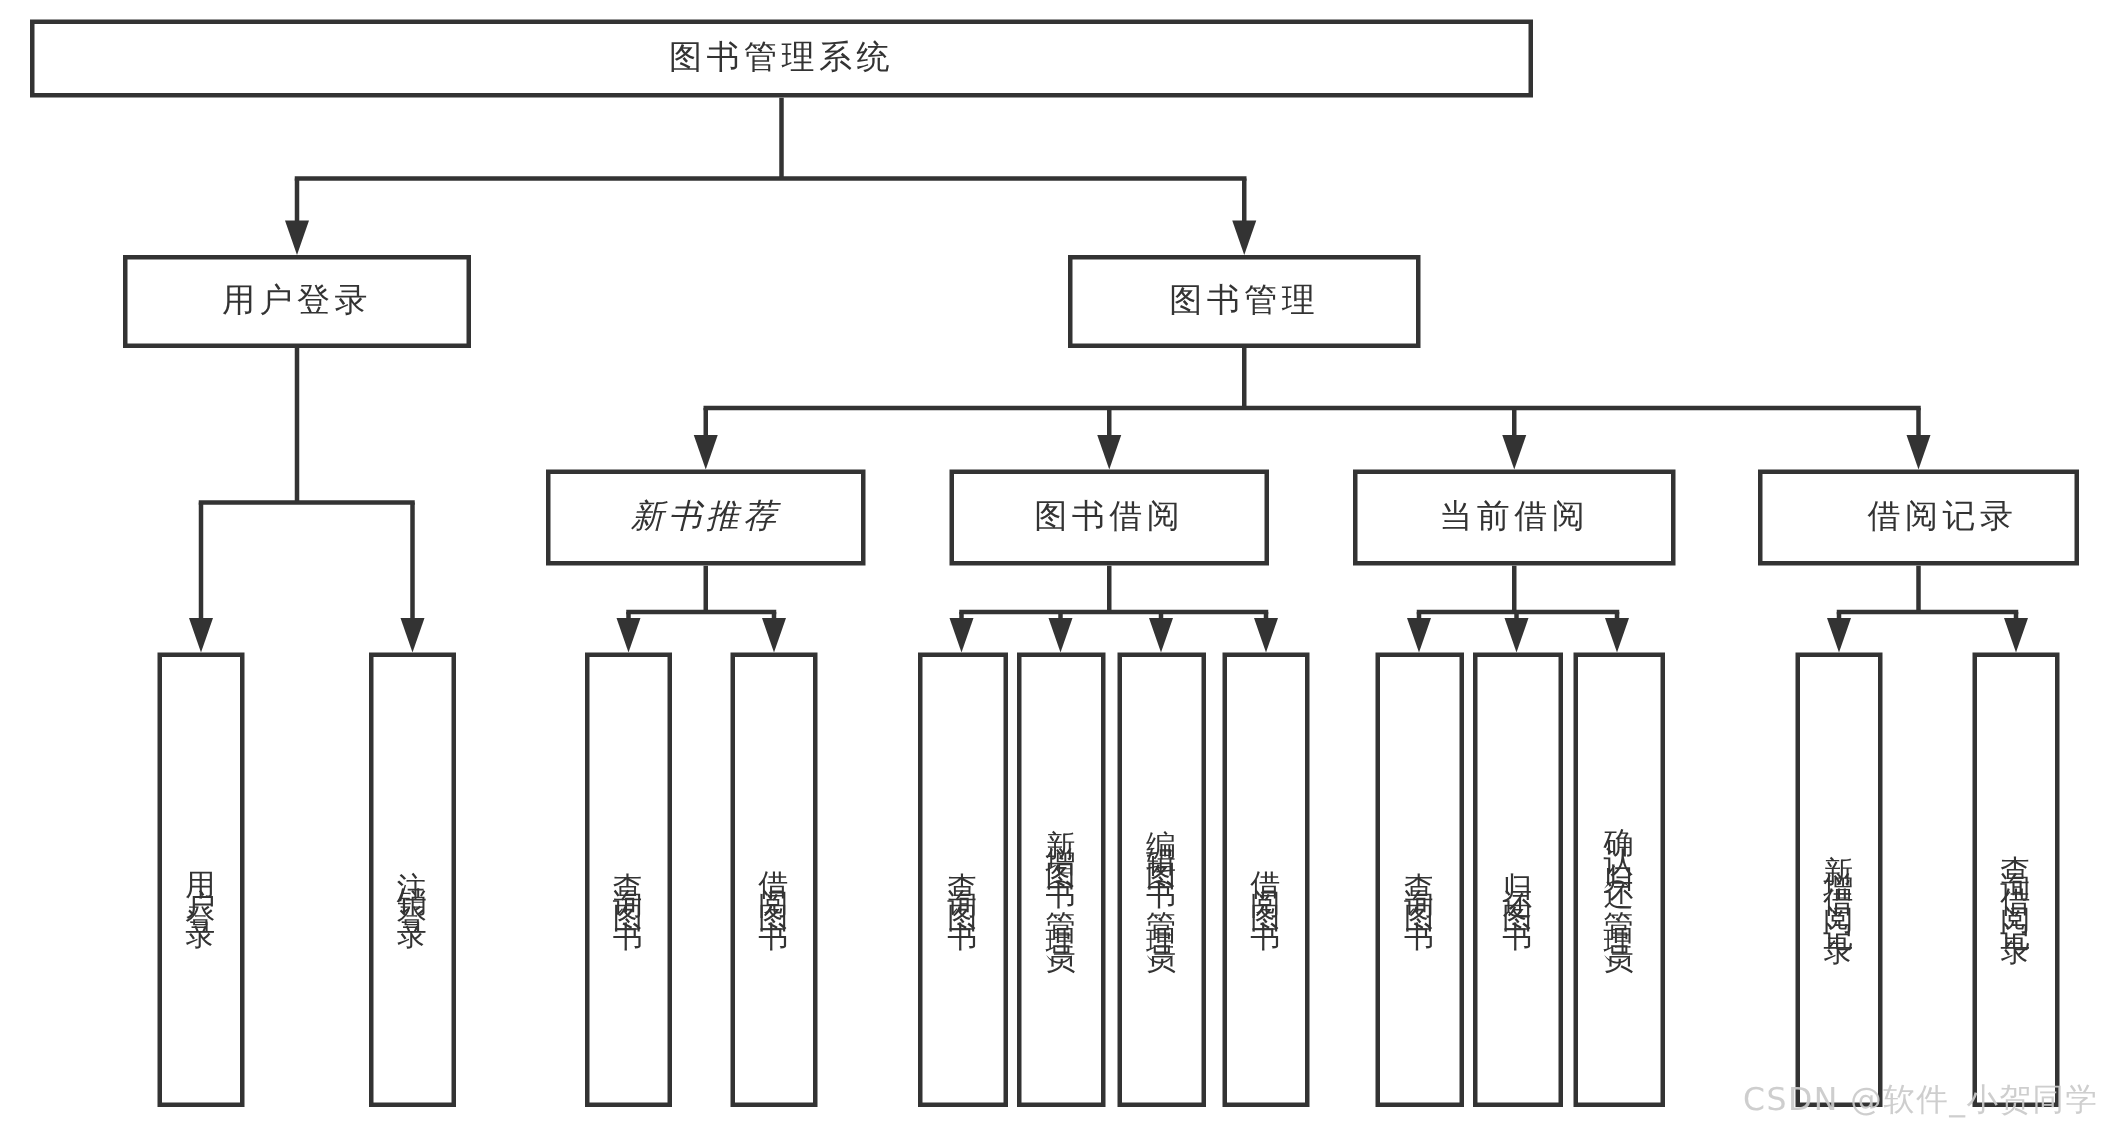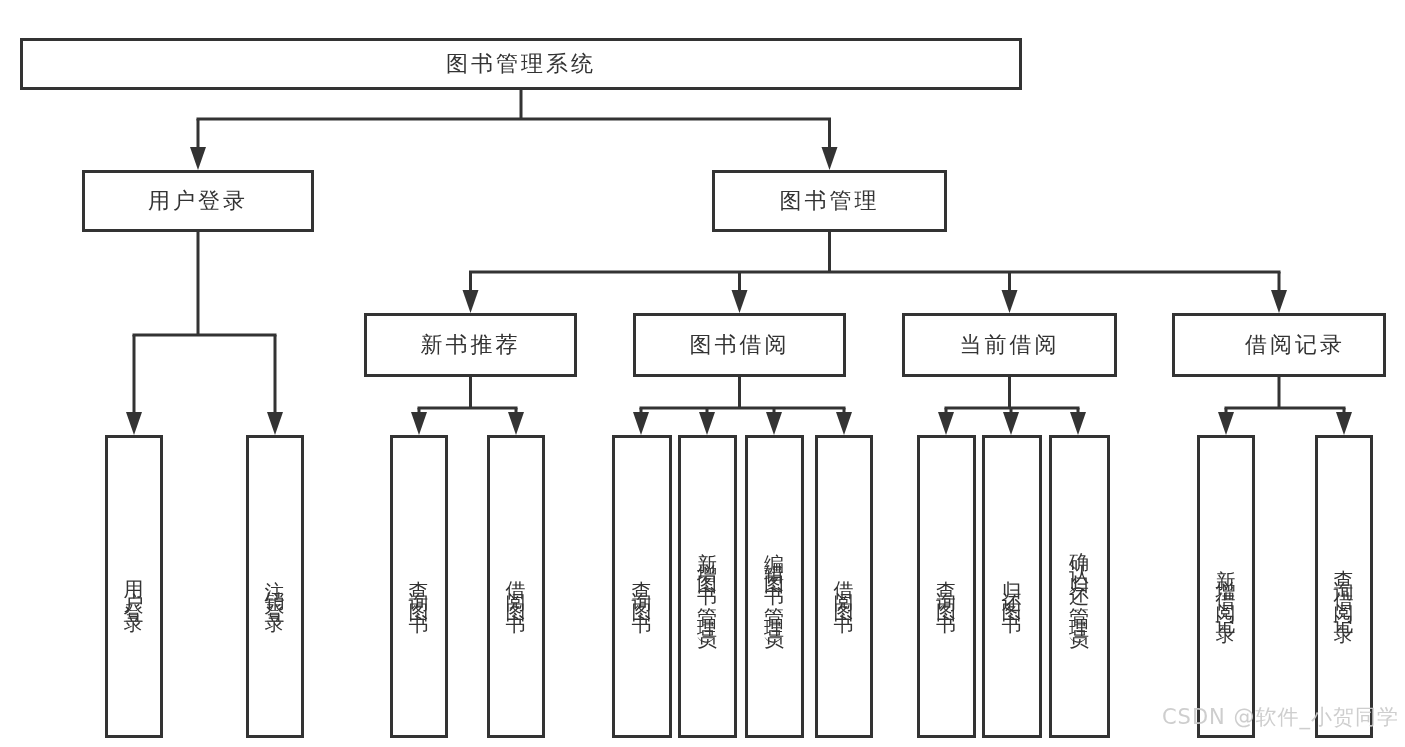--- a/index.html
+++ b/index.html
@@ -49,32 +49,32 @@
     writing-mode: vertical-rl;
     text-orientation: mixed;
     font-size: 20px;
     letter-spacing: 11px;
     line-height: 1;
     white-space: nowrap;
   }
   .watermark {
     position: absolute;
     right: 6px;
-    bottom: 16px;
+    bottom: 0;
     font-size: 21px;
     color: var(--wm-color);
     letter-spacing: 1px;
     z-index: 3;
     white-space: nowrap;
   }
   
-  .n-root   { left: 20px;  top: 13px;  width: 1002px; height: 52px; margin-top: 25px; }
+  .n-root   { left: 20px;  top: 13px;  width: 1002px; height: 52px; }
   .n-l1a    { left: 82px;  top: 170px; width: 232px;  height: 62px; }
   .n-l1b    { left: 712px; top: 170px; width: 235px;  height: 62px; align-items: center; }
-  .n-l2a    { left: 364px; top: 313px; width: 213px;  height: 64px; }
+  .n-l2a    { left: 364px; top: 313px; width: 213px;  height: 64px; font-style: italic; }
   .n-l2b    { left: 633px; top: 313px; width: 213px;  height: 64px; }
   .n-l2c    { left: 902px; top: 313px; width: 215px;  height: 64px; text-align: right; }
   .n-l2d    { left: 1172px;top: 313px; width: 214px;  height: 64px; padding-left: 32px; }
   .leaf     { top: 435px; width: 58px; height: 303px; }
   .n-leaf1  { left: 105px; }
   .n-leaf2  { left: 246px; }
   .n-leaf3  { left: 390px; }
   .n-leaf4  { left: 487px; }
   .n-leaf5  { left: 612px; width: 60px; }
   .n-leaf6  { left: 678px; width: 59px; }

